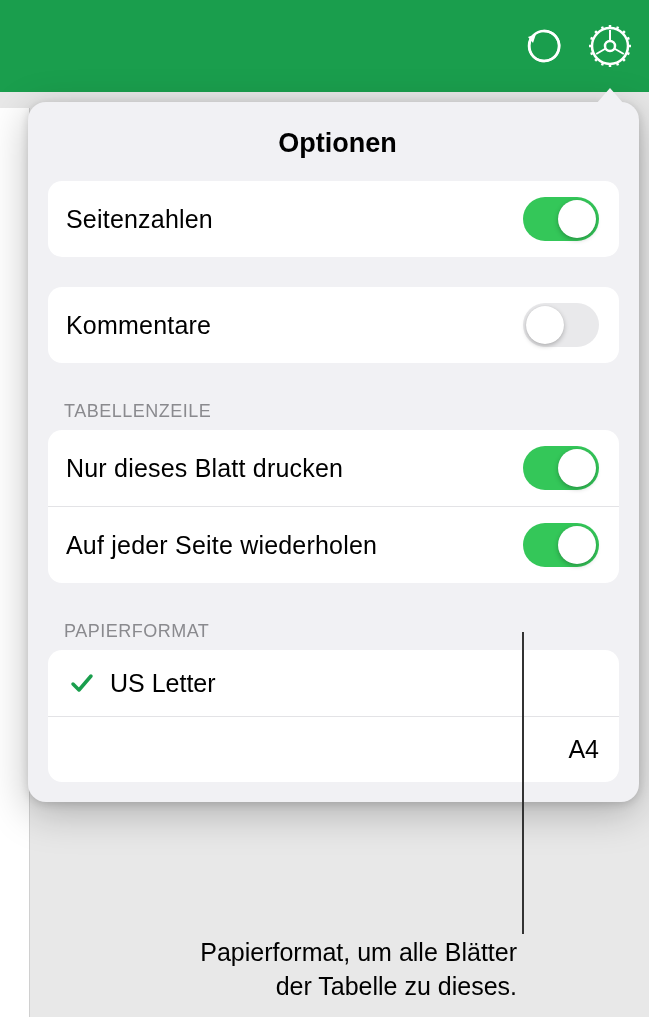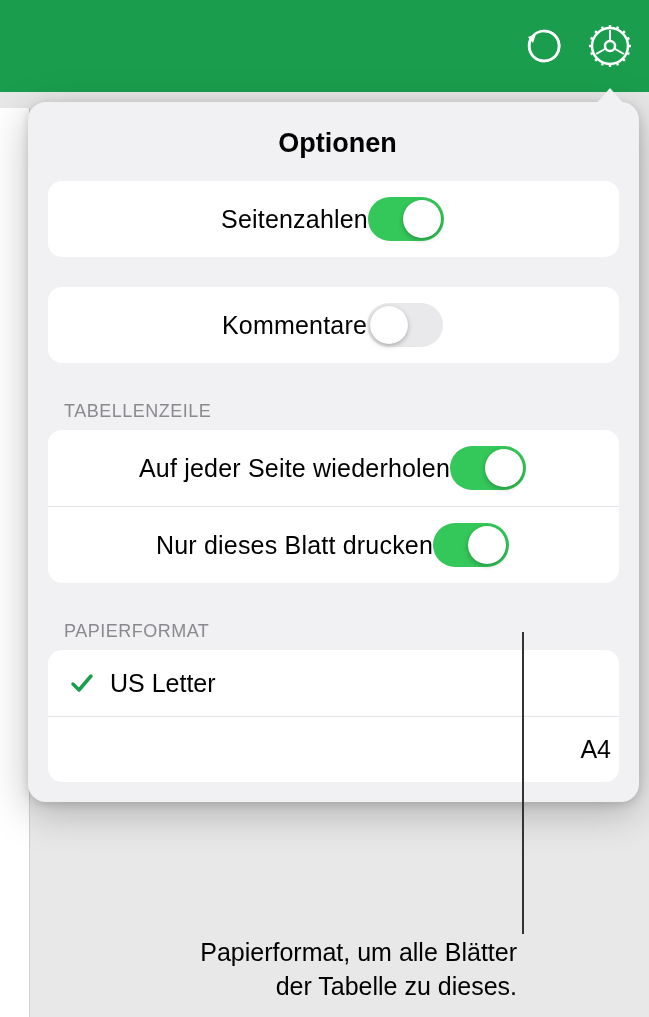--- a/index.html
+++ b/index.html
@@ -93,21 +93,21 @@
     .section-header {
       font-size: 18px;
       color: #8a8a8e;
       letter-spacing: 0.5px;
       padding: 38px 24px 8px 36px;
       text-transform: uppercase;
     }
     .row {
       display: flex;
       align-items: center;
-      justify-content: center;
+      justify-content: space-between;
       padding: 16px 20px 16px 18px;
       min-height: 66px;
     }
     .row + .row {
       border-top: 1px solid #e3e3e6;
     }
     .row-label {
       font-size: 25px;
       color: #000;
       letter-spacing: 0.2px;
@@ -137,21 +137,21 @@
     }
     .toggle.on .toggle-knob {
       right: 3px;
     }
     .toggle.off .toggle-knob {
       left: 3px;
     }
     .check-row {
       display: flex;
       align-items: center;
-      padding: 16px 8px 16px 14px;
+      padding: 16px 20px 16px 14px;
       min-height: 66px;
     }
     .check-row + .check-row {
       border-top: 1px solid #e3e3e6;
       justify-content: flex-end;
     }
     .check-slot {
       width: 40px;
       display: flex;
       align-items: center;
@@ -250,27 +250,27 @@
       <div class="toggle off">
           <div class="toggle-knob"></div>
         </div>
     </div>
   </div>
 
   <div class="section-header">Tabellenzeile</div>
 
   <div class="group">
     <div class="row">
+      <span class="row-label">Nur dieses Blatt drucken</span>
+      <div class="toggle on">
+          <div class="toggle-knob"></div>
+        </div>
+    </div>
+    <div class="row">
       <span class="row-label">Auf jeder Seite wiederholen</span>
-      <div class="toggle on">
-          <div class="toggle-knob"></div>
-        </div>
-    </div>
-    <div class="row">
-      <span class="row-label">Nur dieses Blatt drucken</span>
       <div class="toggle on">
           <div class="toggle-knob"></div>
         </div>
     </div>
   </div>
 
   <div class="section-header">Papierformat</div>
 
   <div class="group">
     <div class="check-row">

